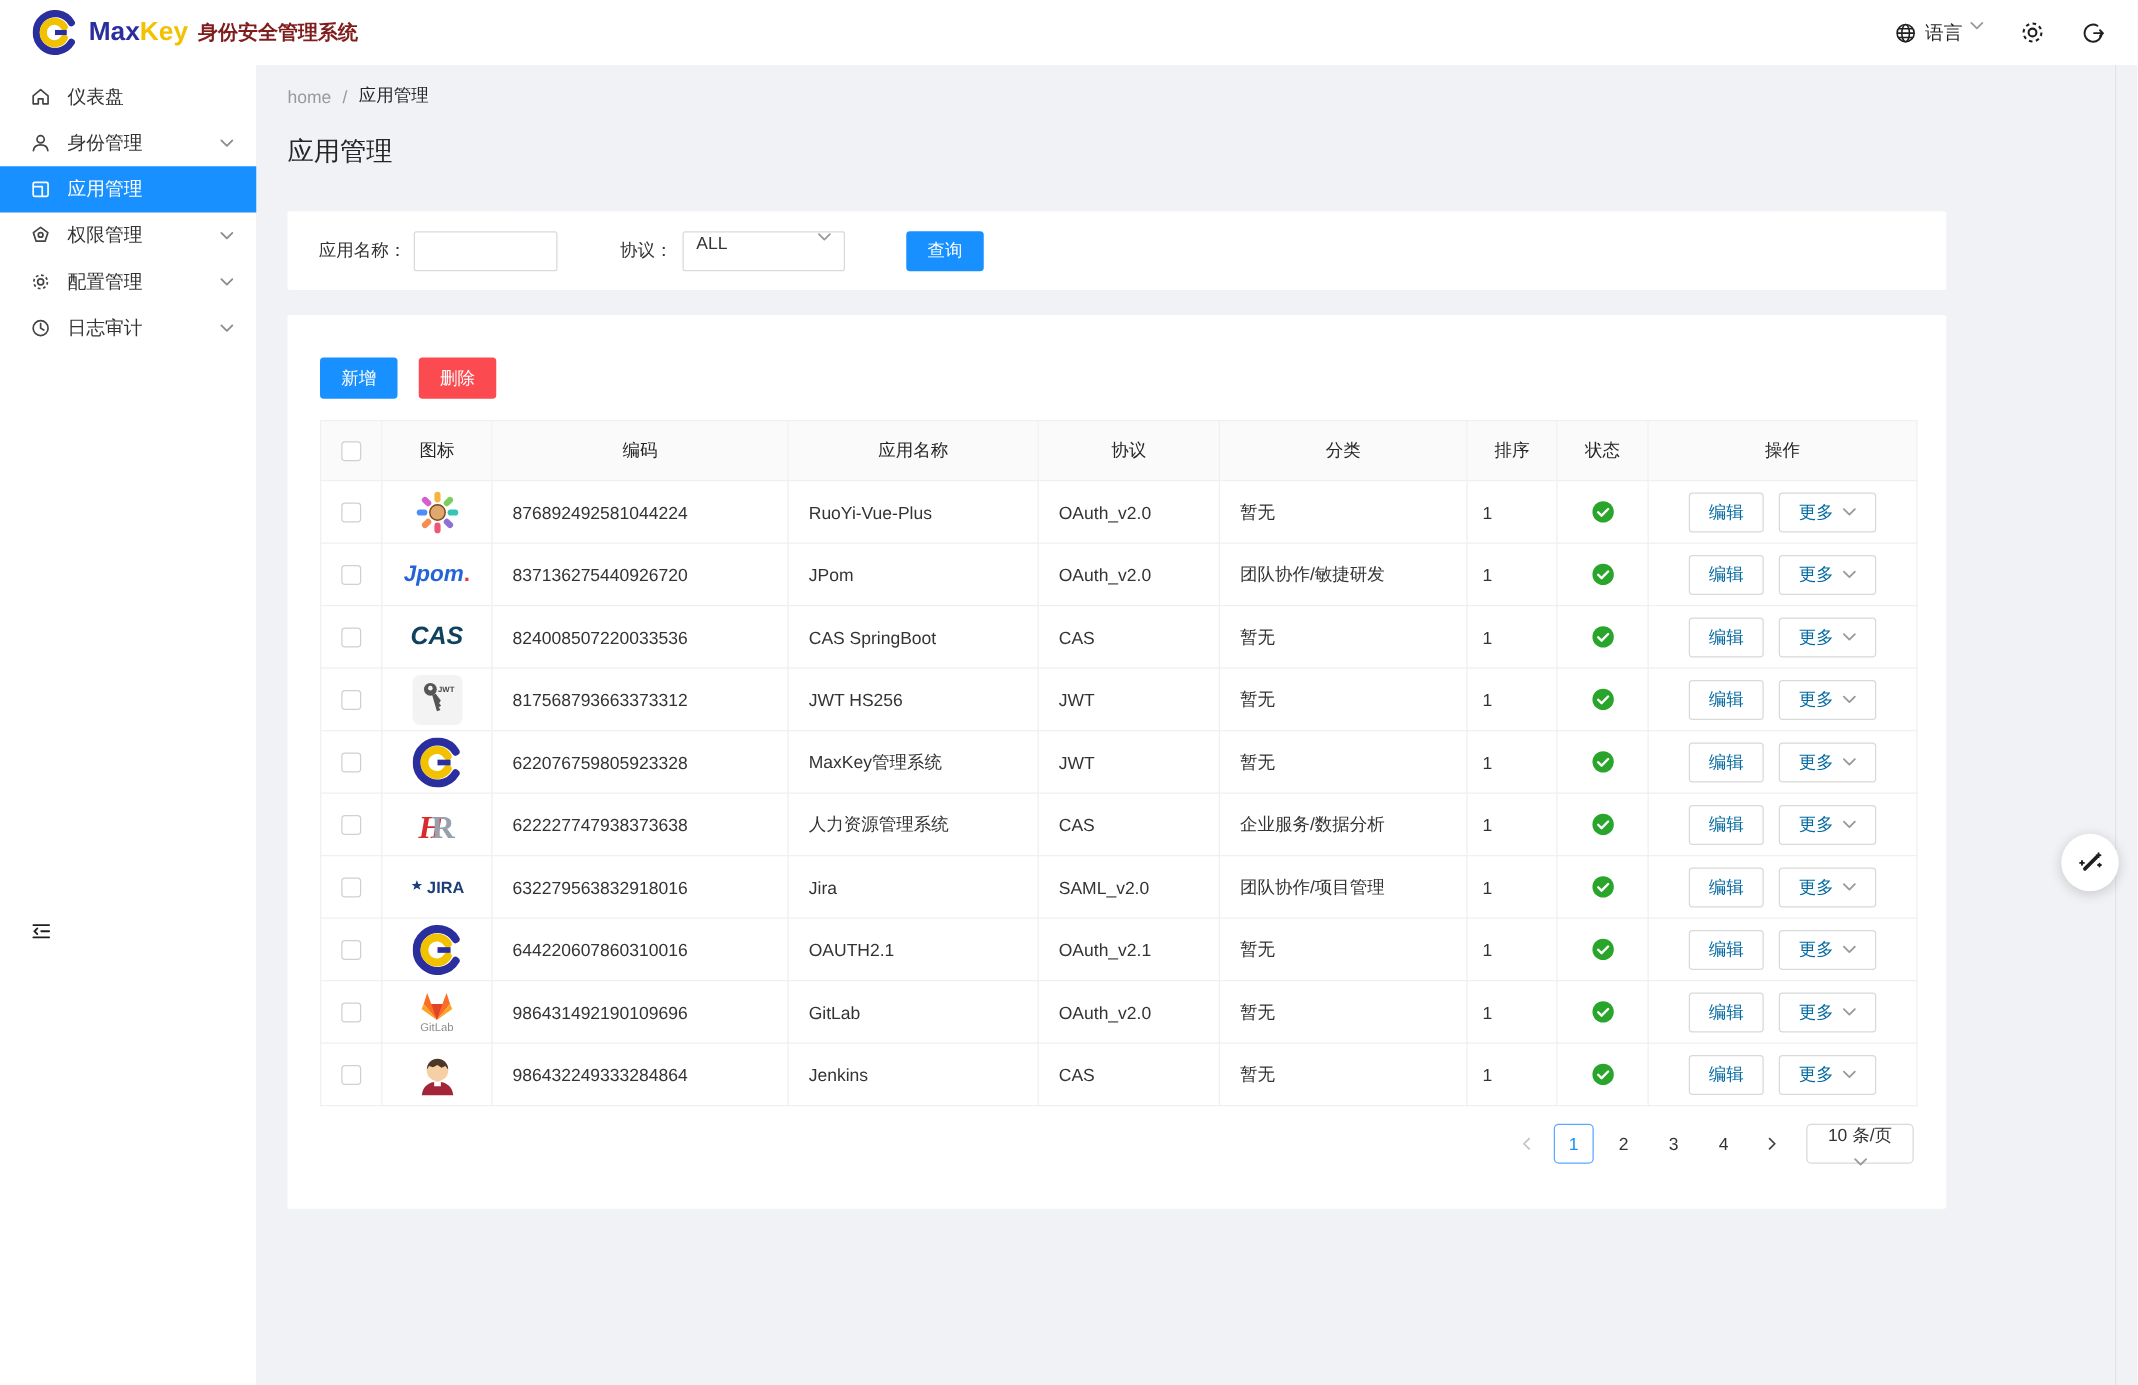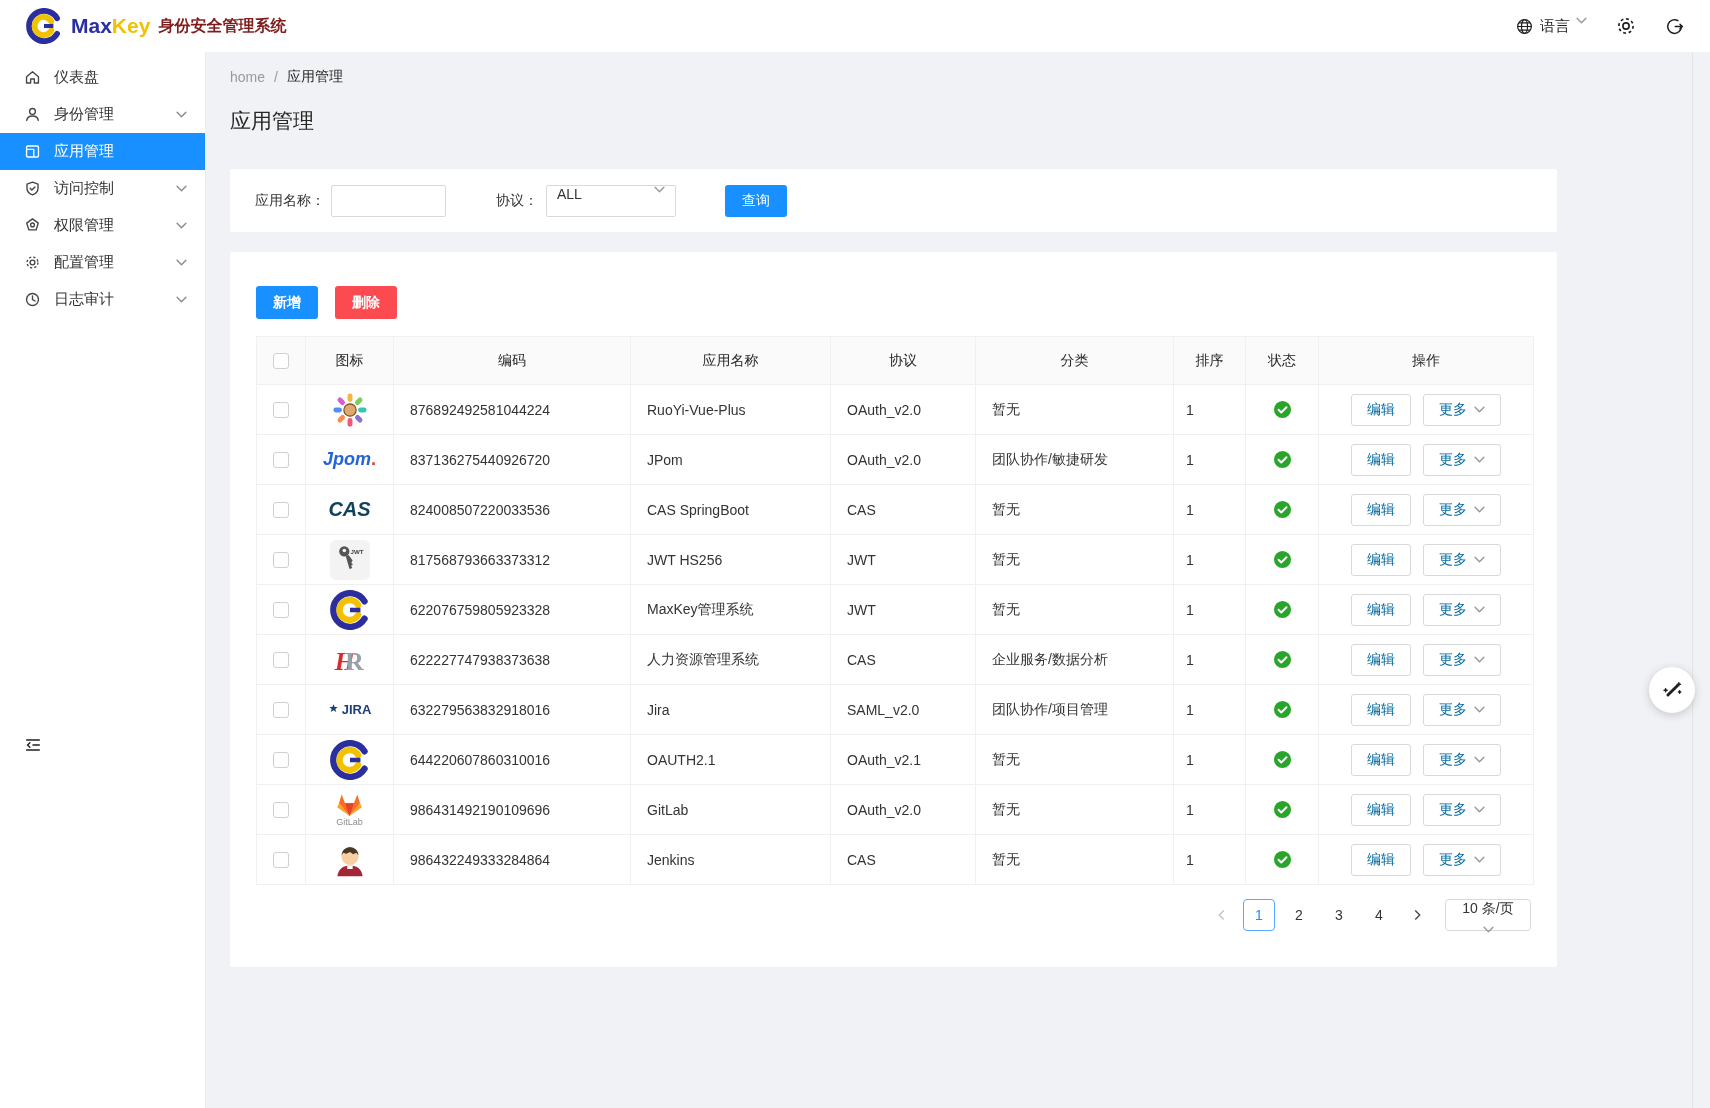--- a/index.html
+++ b/index.html
@@ -48,21 +48,21 @@
   .card { background: #fff; width: 1327px; border-radius: 2px; }
   .filter-card { margin-top: 34px; height: 63px; display: flex; align-items: center; padding: 0 25px; }
   .f-label { font-size: 14px; color: #333; }
   .name-input { width: 115px; height: 32px; border: 1px solid #d9d9d9; border-radius: 2px; margin-left: 6px; padding: 0 8px; font: inherit; outline: none; }
   .proto-label { margin-left: 50px; }
   .select { width: 130px; height: 32px; border: 1px solid #d9d9d9; border-radius: 2px; margin-left: 8px; display: flex; align-items: flex-start; justify-content: space-between; padding: 0 10px; cursor: pointer; background: #fff; }
   .btn-primary { margin-left: 49px; height: 32px; padding: 0 17px; background: #1890ff; border: none; color: #fff; font-size: 14px; border-radius: 3px; cursor: pointer; font-family: inherit; }
 
   .table-card { margin-top: 20px; padding: 34px 26px 36px; }
   .toolbar { display: flex; gap: 17px; margin-bottom: 17px; }
-  .btn-add, .btn-del { height: 33px; padding: 0 17px; color: #fff; border: none; border-radius: 3px; font-size: 14px; cursor: pointer; font-family: inherit; font-weight: bold; }
+  .btn-add, .btn-del { height: 33px; padding: 0 17px; color: #fff; border: none; border-radius: 3px; font-size: 14px; cursor: pointer; font-family: inherit; }
   .btn-add { background: #1890ff; }
   .btn-del { background: #fb4b50; }
 
   table { width: 100%; border-collapse: collapse; font-size: 14px; table-layout: fixed; }
   th, td { border: 1px solid #f0f0f0; overflow: hidden; white-space: nowrap; }
   thead th { background: #fafafa; height: 48px; font-weight: 500; color: #262626; text-align: center; }
   tbody td { height: 50px; color: #333; }
   td.c-check, td.c-icon, td.c-status, td.c-ops, th.c-check { text-align: center; }
   td.c-code, td.c-name, td.c-proto, td.c-cat { text-align: left; padding-left: 16px; }
   td.c-sort { text-align: left; padding-left: 12px; }
@@ -168,34 +168,20 @@
   </div>
       <div class="menu-item active">
     <span class="mi-icon">
           <svg viewBox="0 0 20 20" width="17" height="17" fill="none" stroke="currentColor" stroke-width="1.6" stroke-linejoin="round">
             <rect x="3" y="3.5" width="14" height="13" rx="1.5"></rect>
             <path d="M3 7.5h8.5V16.5"></path>
           </svg>
         </span>
     <span class="mi-label">应用管理</span>
 
-  </div>
-      <div class="menu-item">
-    <span class="mi-icon">
-          <svg viewBox="0 0 20 20" width="17" height="17" fill="none" stroke="currentColor" stroke-width="1.6" stroke-linejoin="round">
-            <path d="M10 2.5 16.5 4.8V9.5c0 4.1-2.6 6.7-6.5 8-3.9-1.3-6.5-3.9-6.5-8V4.8Z"></path>
-            <path d="M7.2 9.8l2 2 3.6-3.6" stroke-linecap="round"></path>
-          </svg>
-        </span>
-    <span class="mi-label">访问控制</span>
-    <span class="mi-chevron">
-          <svg viewBox="0 0 10 6" width="11" height="7" fill="none" stroke="currentColor" stroke-width="1.3" stroke-linecap="round" stroke-linejoin="round">
-            <path d="M1 1l4 4 4-4"></path>
-          </svg>
-        </span>
   </div>
       <div class="menu-item">
     <span class="mi-icon">
           <svg viewBox="0 0 20 20" width="17" height="17" fill="none" stroke="currentColor" stroke-width="1.6" stroke-linejoin="round">
             <path d="M10 2.2 16.8 7.2 14.2 15.2H5.8L3.2 7.2Z"></path>
             <circle cx="10" cy="9.3" r="2.2"></circle>
           </svg>
         </span>
     <span class="mi-label">权限管理</span>
     <span class="mi-chevron">

